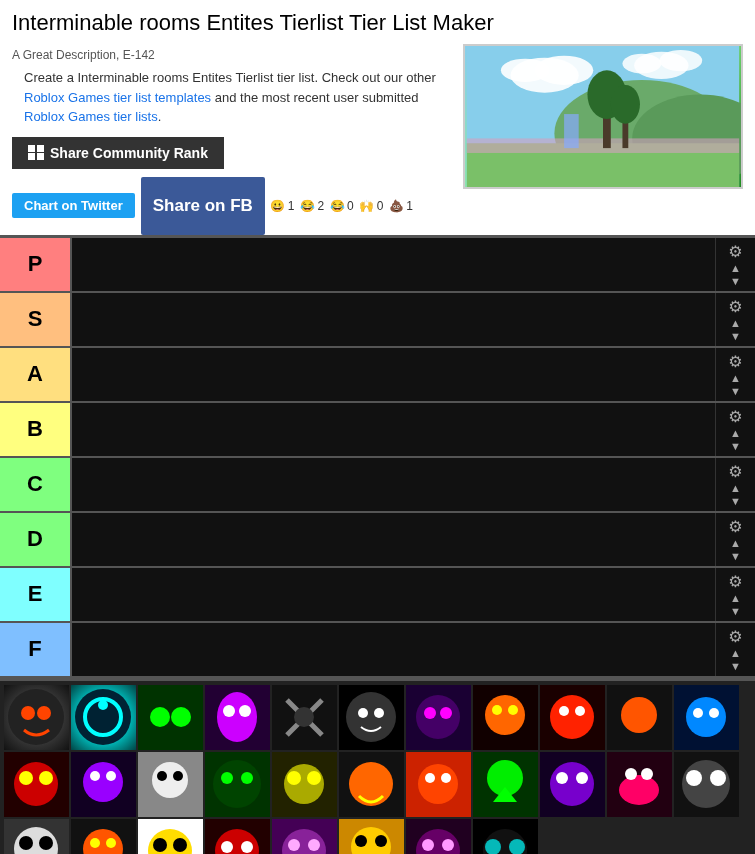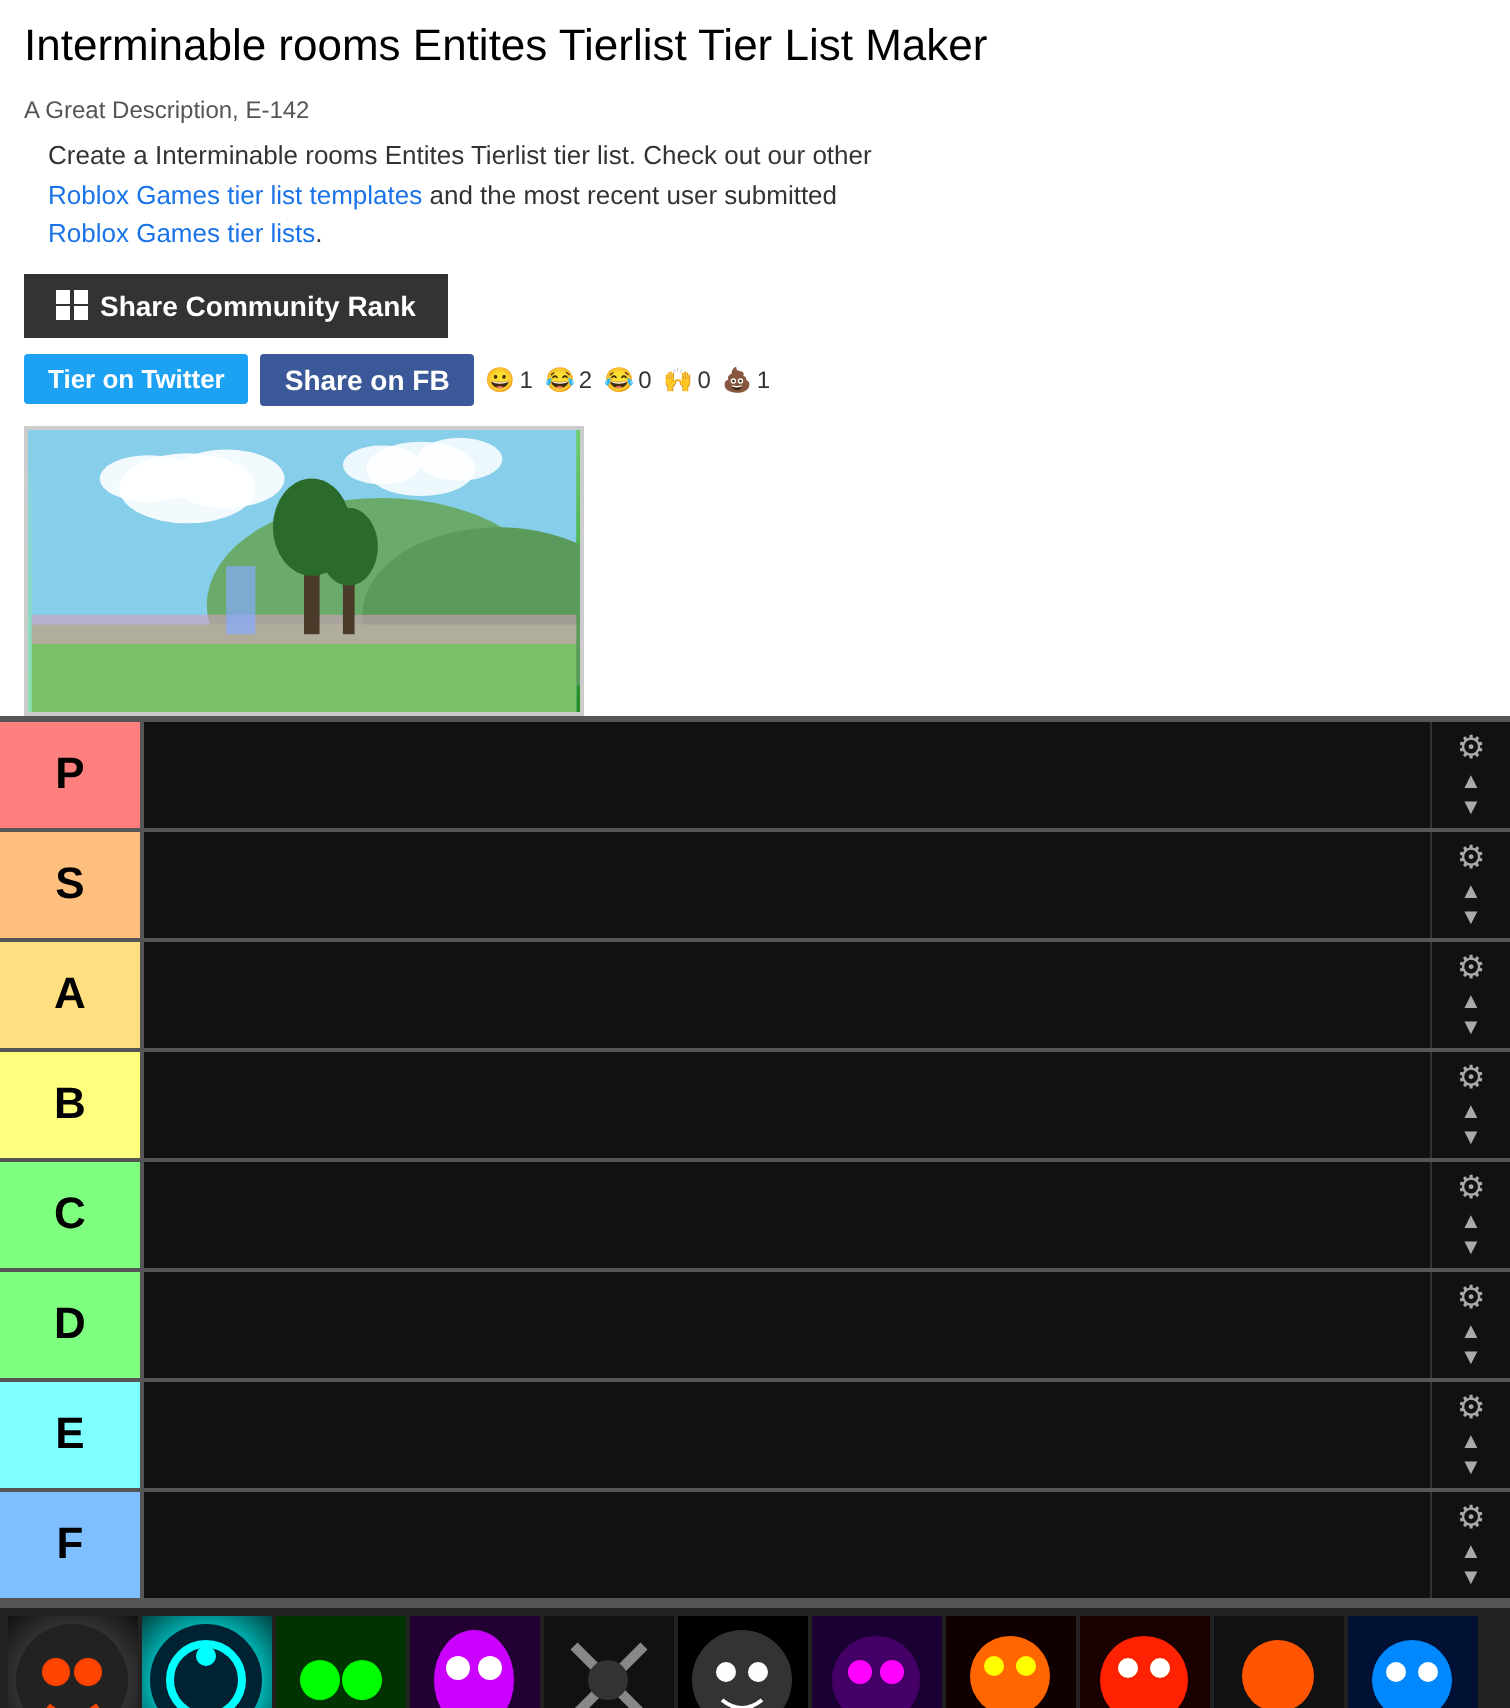--- a/index.html
+++ b/index.html
@@ -4,35 +4,35 @@
   <style>
     * { margin: 0; padding: 0; box-sizing: border-box; }
     body { font-family: Arial, sans-serif; background: #fff; width: 755px; font-size: 14px; }
 
     .header { padding: 10px 12px 8px; }
     .header h1 { font-size: 22px; font-weight: normal; color: #000; line-height: 1.2; }
     .subtitle { font-size: 12px; color: #555; margin-top: 4px; }
     .description { font-size: 13px; color: #333; margin-top: 6px; line-height: 1.5; max-width: 430px; margin-left: 12px; }
     .description a { color: #1a73e8; text-decoration: none; }
 
-    .top-section { display: flex; gap: 10px; padding: 0 12px; flex-direction: column; }
+    .top-section { display: flex; gap: 10px; padding: 0 12px; }
     .left-section { flex: 1; }
     .image-section { width: 280px; flex-shrink: 0; }
     .image-section .thumb { width: 100%; height: 145px; background: linear-gradient(135deg, #87CEEB 0%, #90EE90 50%, #228B22 100%); border: 2px solid #ccc; display: flex; align-items: center; justify-content: center; overflow: hidden; position: relative; }
 
     
     .scene-svg { width: 100%; height: 100%; }
 
     .btn-row { display: flex; gap: 8px; margin: 10px 0 8px; }
     .btn-alignment { background: #333; color: #fff; border: none; padding: 8px 16px; font-size: 14px; cursor: pointer; display: flex; align-items: center; gap: 6px; font-weight: bold; }
     .btn-community { background: #333; color: #fff; border: none; padding: 8px 16px; font-size: 14px; cursor: pointer; display: flex; align-items: center; gap: 6px; font-weight: bold; }
 
     .social-row { display: flex; align-items: center; gap: 6px; margin-top: 4px; flex-wrap: wrap; }
     .btn-twitter { background: #1DA1F2; color: #fff; border: none; padding: 5px 12px; font-size: 13px; cursor: pointer; font-weight: bold; border-radius: 2px; }
-    .btn-fb { background: #3b5998; color: #fff; border: none; padding: 5px 12px; font-size: 14px; cursor: pointer; font-weight: bold; border-radius: 2px; }
+    .btn-fb { background: #3b5998; color: #fff; border: none; padding: 19px 12px; font-size: 17px; cursor: pointer; font-weight: bold; border-radius: 2px; }
     .reaction { display: flex; align-items: center; gap: 2px; font-size: 14px; }
     .reaction span { font-size: 12px; color: #333; }
 
     
     .tierlist { margin: 0; border-top: 3px solid #555; }
     .tier-row { display: flex; align-items: stretch; border-bottom: 2px solid #555; min-height: 55px; }
     .tier-label { width: 70px; min-width: 70px; display: flex; align-items: center; justify-content: center; font-size: 22px; font-weight: bold; color: #000; }
     .tier-content { flex: 1; background: #111; border-left: 2px solid #555; }
     .tier-controls { width: 40px; min-width: 40px; background: #111; display: flex; flex-direction: column; align-items: center; justify-content: center; gap: 2px; border-left: 1px solid #333; }
     .tier-controls .gear { color: #aaa; font-size: 16px; cursor: pointer; }
@@ -109,21 +109,21 @@
           <span style="background:#fff;width:7px;height:7px;"></span>
           <span style="background:#fff;width:7px;height:7px;"></span>
           <span style="background:#fff;width:7px;height:7px;"></span>
           <span style="background:#fff;width:7px;height:7px;"></span>
         </span>
         <span>Share Community Rank</span>
       </button>
     </div>
 
     <div class="social-row">
-      <button class="btn-twitter">Tier on Twitter</button>
+      <button class="btn-twitter">Chart on Twitter</button>
       <button class="btn-fb">Share on FB</button>
       <div class="reaction">
           <span>😀</span>
           <span>1</span>
         </div>
       <div class="reaction">
           <span>😂</span>
           <span>2</span>
         </div>
       <div class="reaction">

